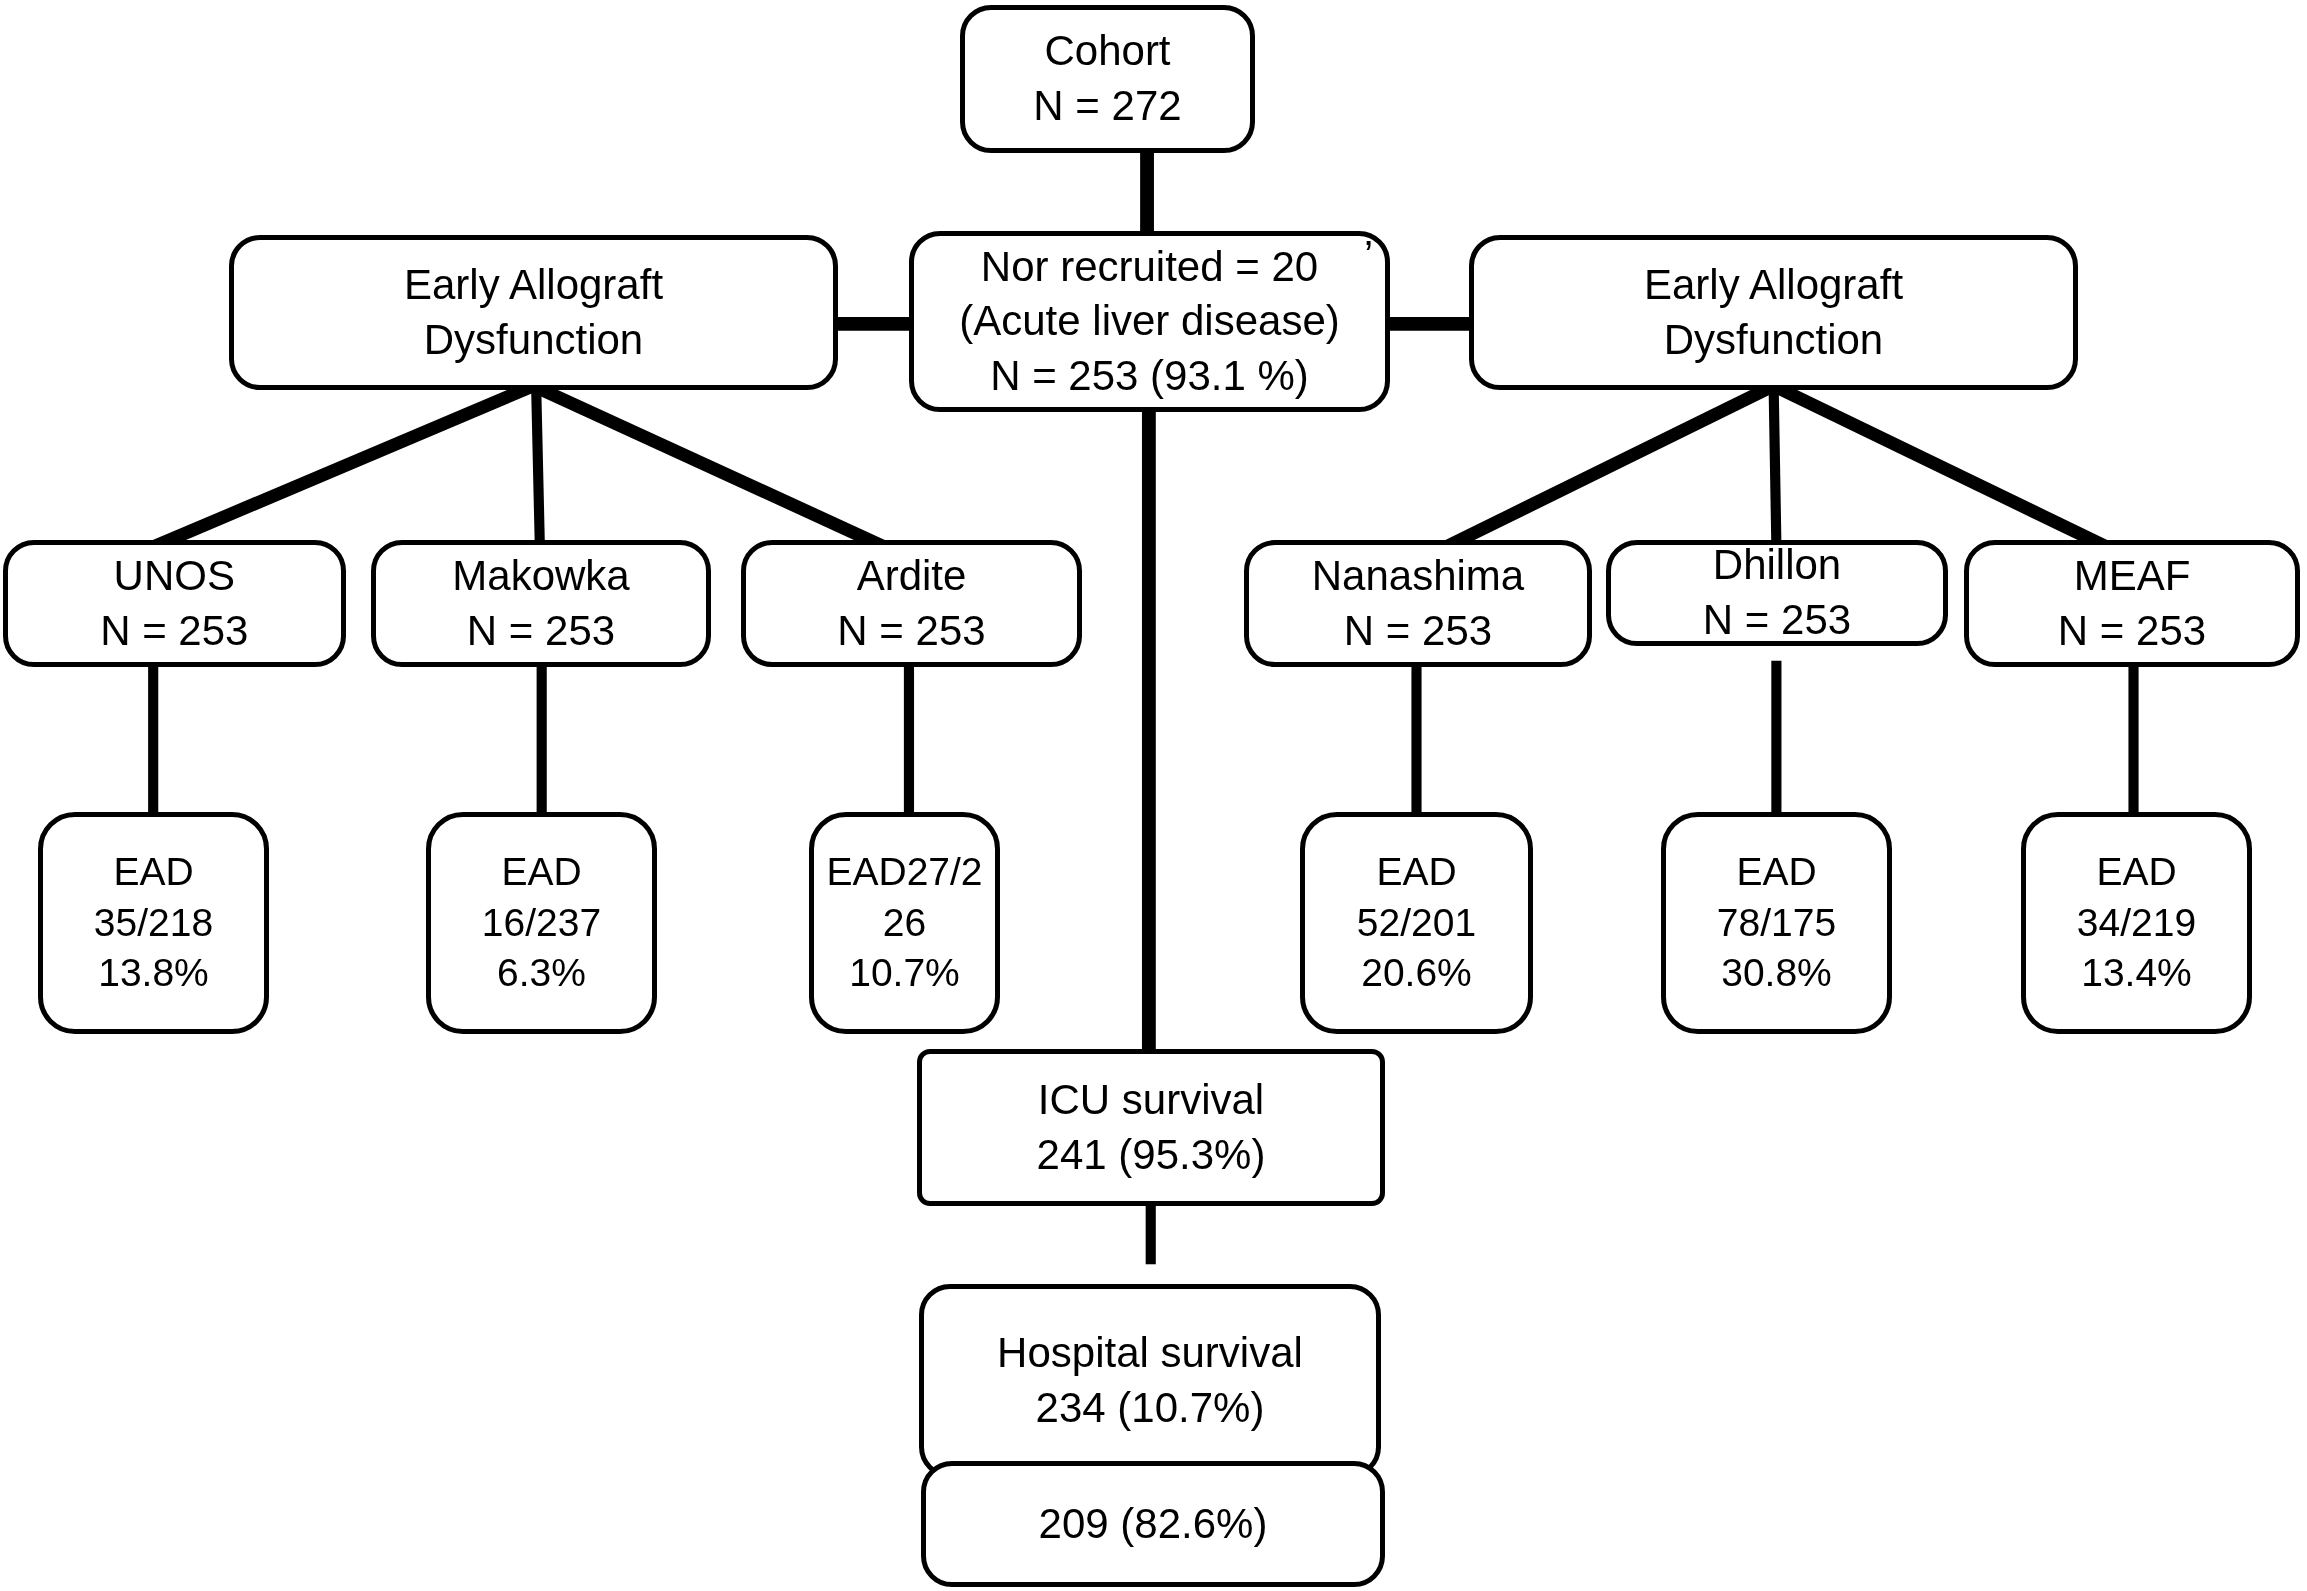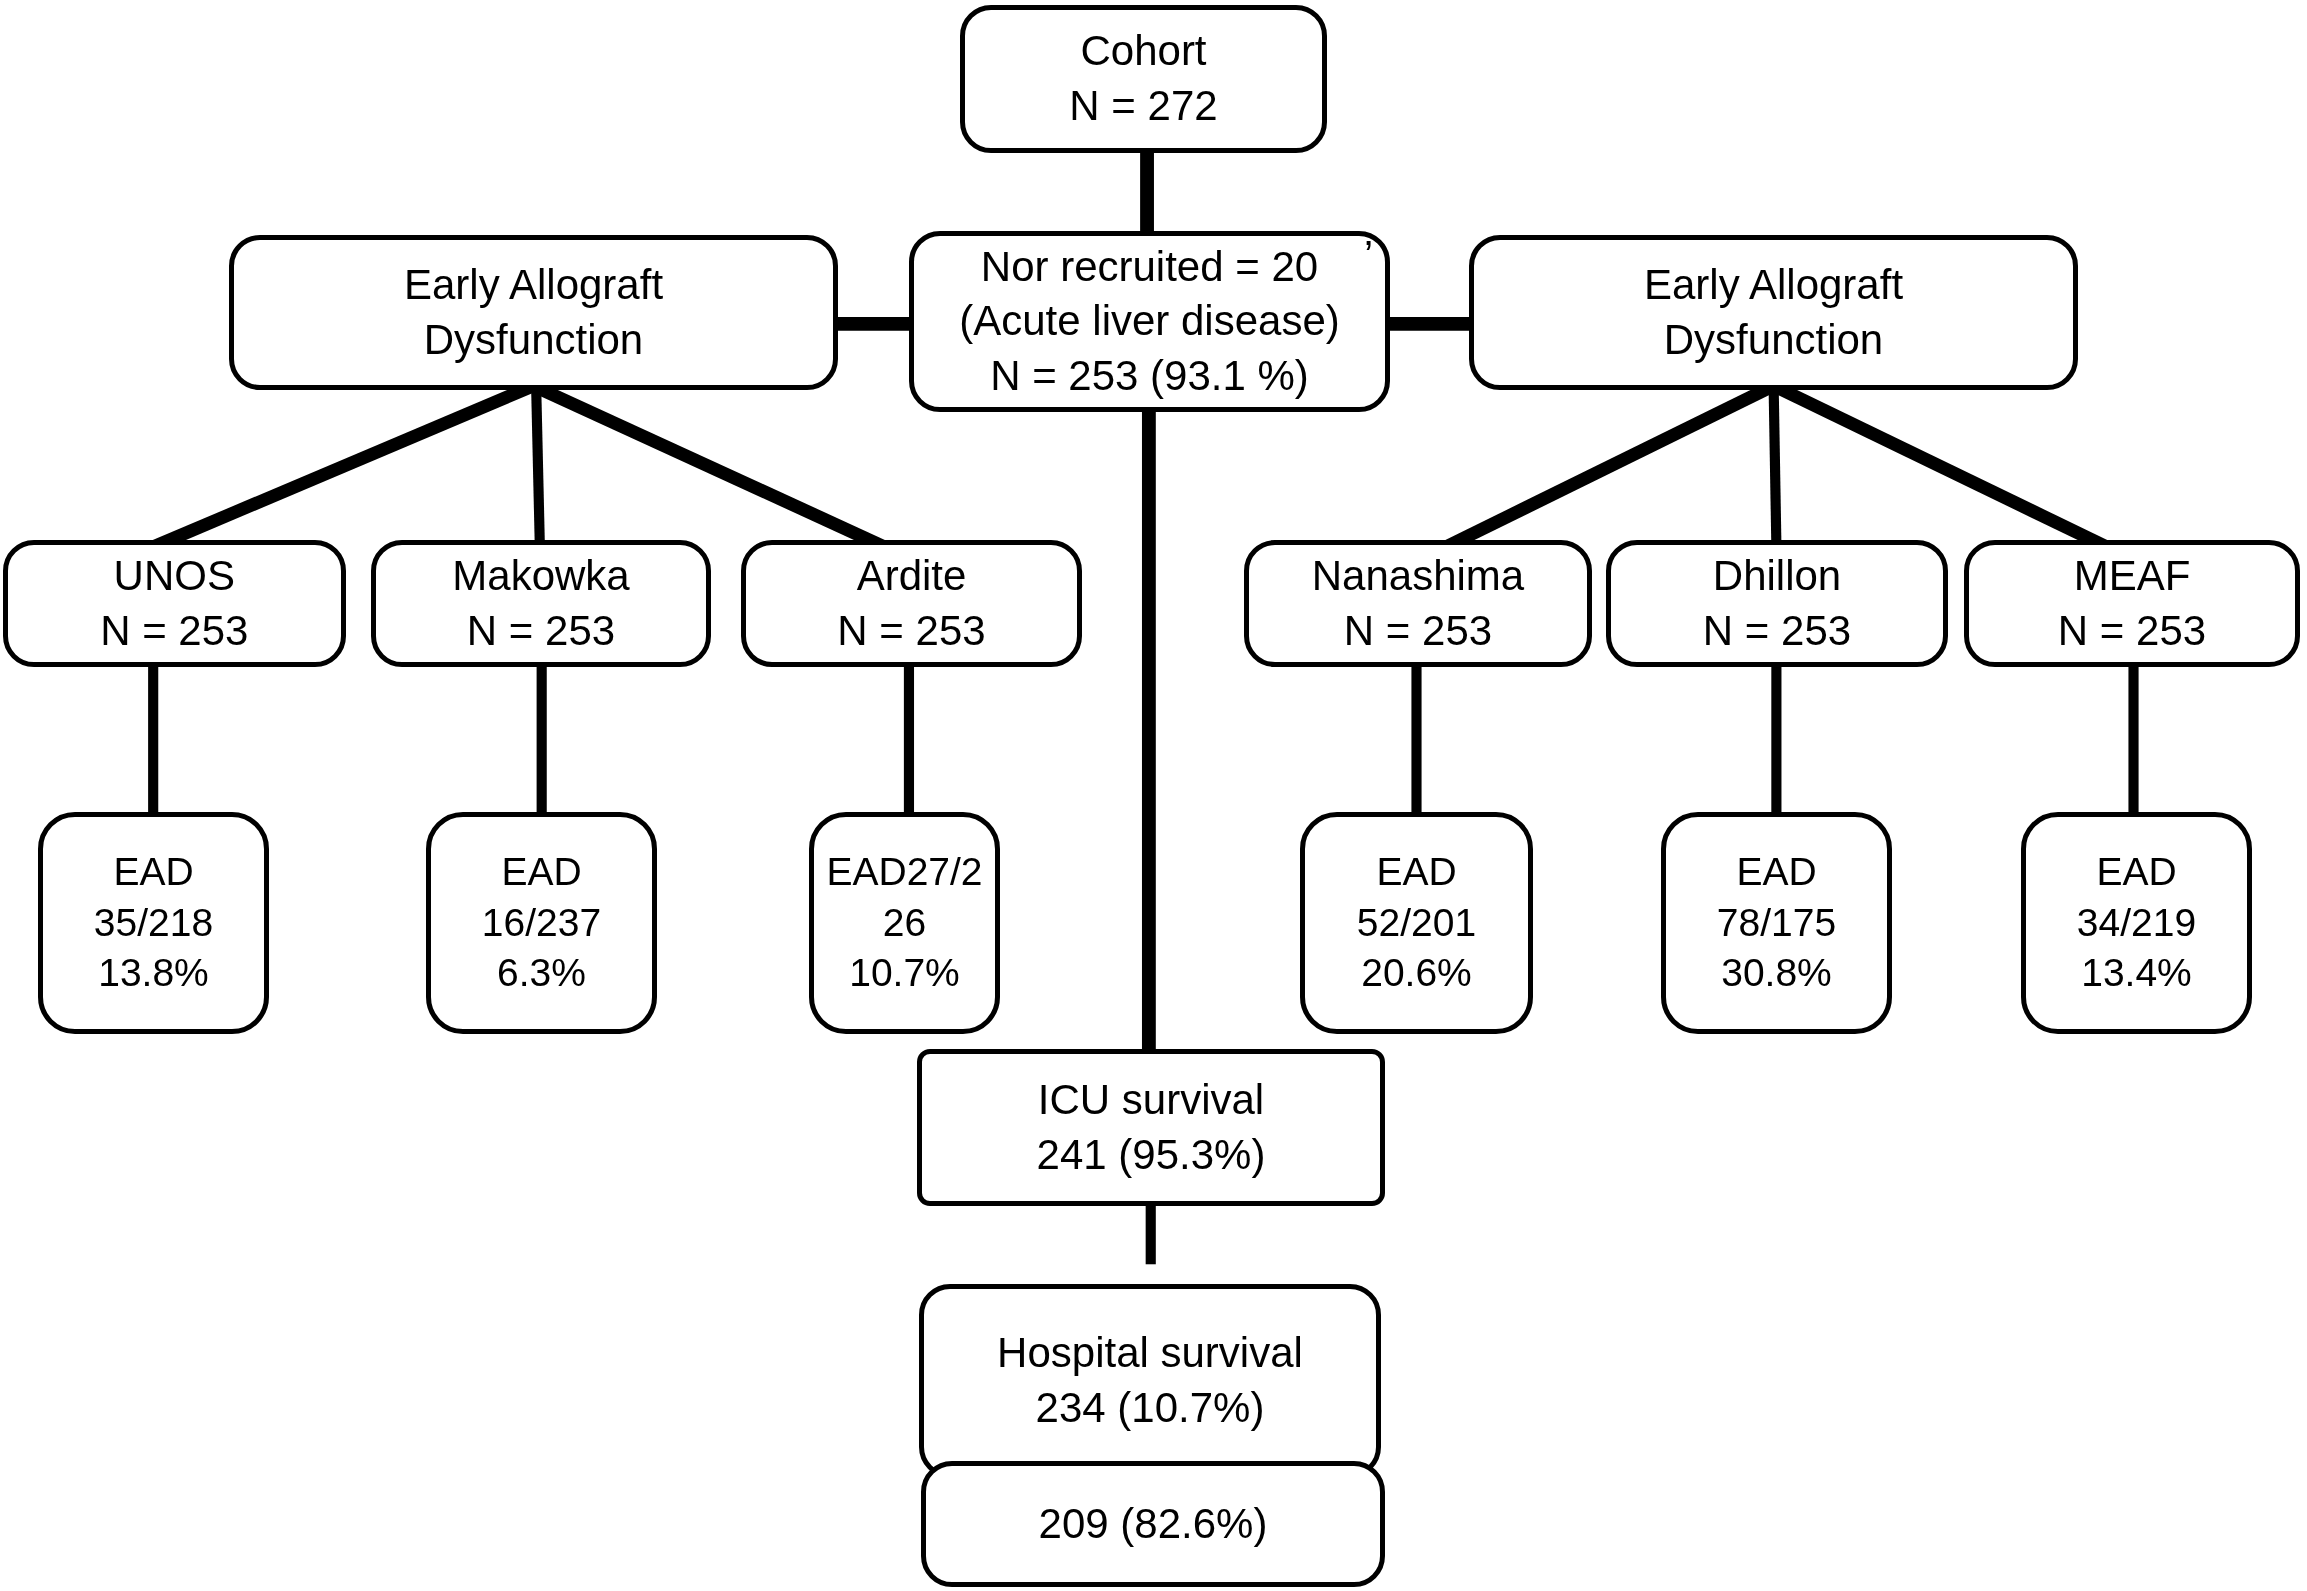--- a/index.html
+++ b/index.html
@@ -38,30 +38,30 @@
     display: flex;
     flex-direction: column;
     align-items: center;
     justify-content: center;
     text-align: center;
     font-size: 42px;
     line-height: 1.3;
   }
   .node .tline { white-space: nowrap; }
 
-  .n-cohort        { left: 960px; top: 4.6px;    width: 367px; height: 148px; }
+  .n-cohort        { left: 960px; top: 4.6px;    width: 295px; height: 148px; }
   .n-middle        { left: 909px;  top: 231px;  width: 481px; height: 181px; }
   .n-lead          { left: 229px;  top: 235px;  width: 609px; height: 155px; }
   .n-read          { left: 1469px; top: 235px;  width: 609px; height: 155px; }
 
   .n-unos          { left: 2.8px;    top: 540px;  width: 343px; height: 127px; }
   .n-makowka       { left: 371px;  top: 540px;  width: 340px; height: 127px; text-align: center; }
   .n-ardite        { left: 741px;  top: 540px;  width: 341px; height: 127px; }
   .n-nanashima     { left: 1244px; top: 540px;  width: 348px; height: 127px; }
-  .n-dhillon       { left: 1606px; top: 540px;  width: 342px; height: 127px; }
+  .n-dhillon       { left: 1606px; top: 540px;  width: 342px; height: 106px; }
   .n-meaf          { left: 1964px; top: 540px;  width: 336px; height: 127px; }
 
   .n-ead           { font-size: 39px; border-radius: 37px; }
   .n-ead-unos      { left: 38px;   top: 812px;  width: 231px; height: 222px; }
   .n-ead-makowka   { left: 426px;  top: 812px;  width: 231px; height: 222px; }
   .n-ead-ardite    { left: 809px;  top: 812px;  width: 191px; height: 222px; }
   .n-ead-nanashima { left: 1300px; top: 812px;  width: 233px; height: 222px; }
   .n-ead-dhillon   { left: 1661px; top: 812px;  width: 231px; height: 222px; }
   .n-ead-meaf      { left: 2021px; top: 812px;  width: 231px; height: 222px; }
 

